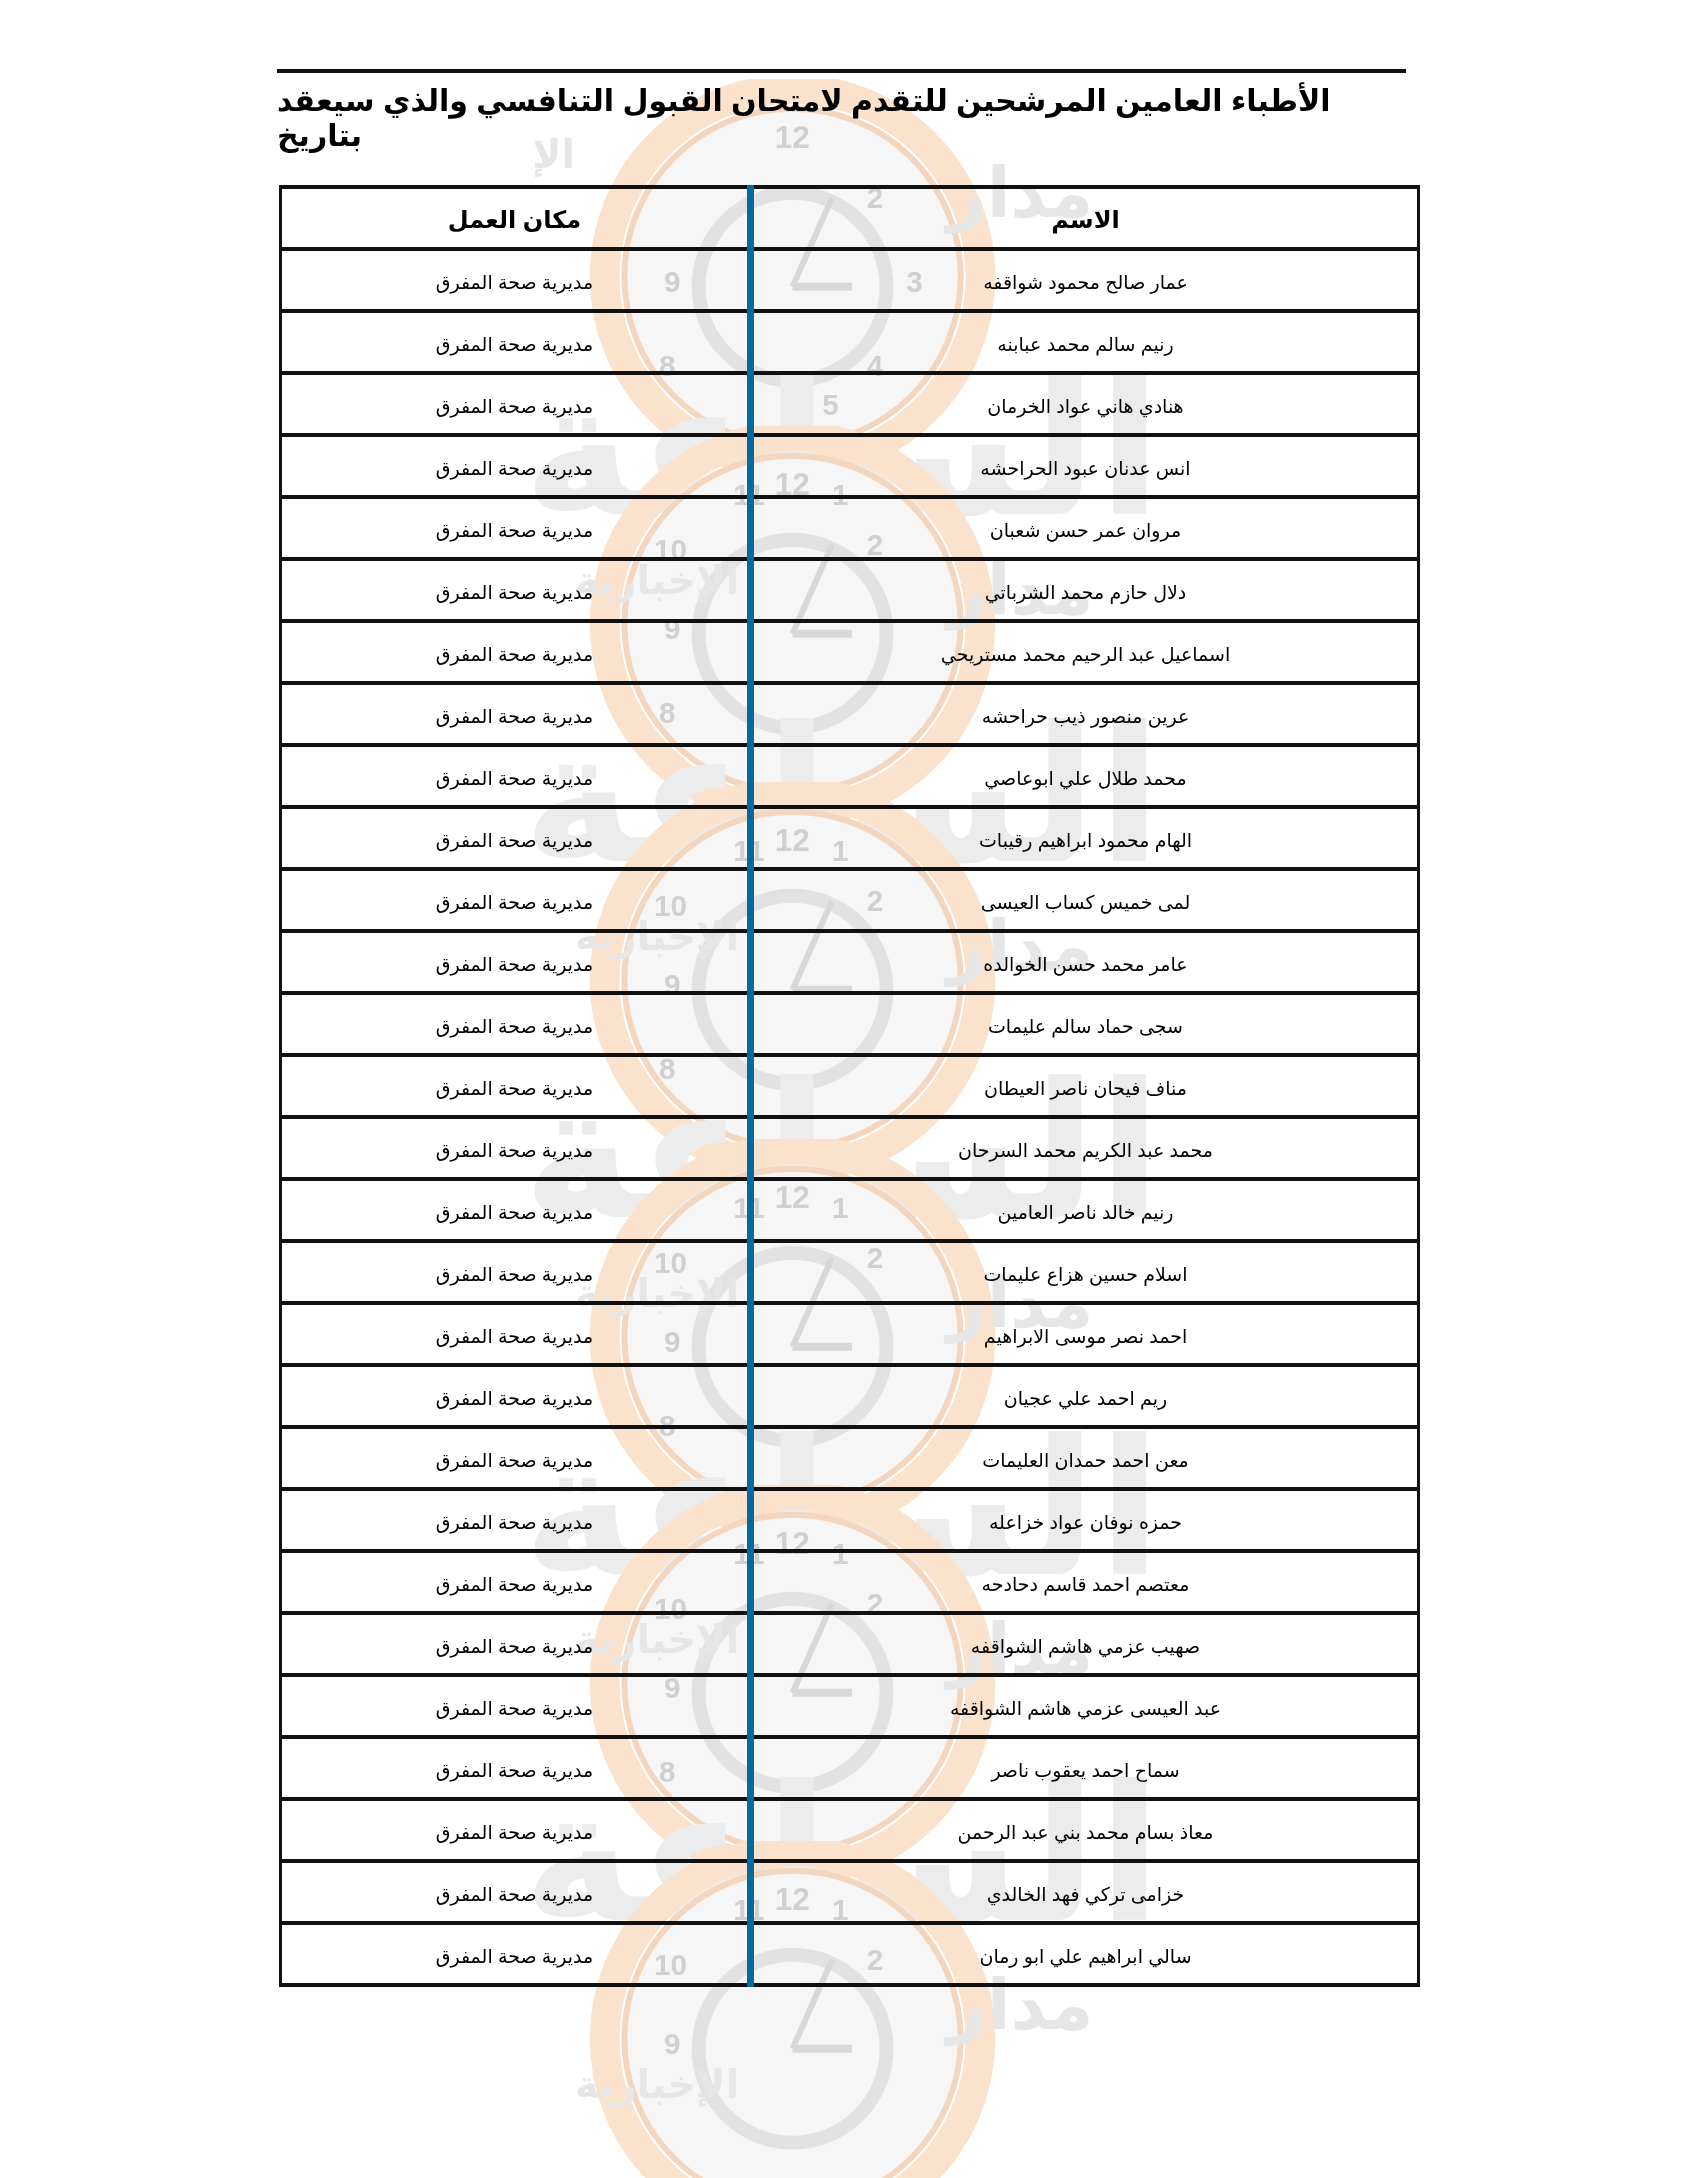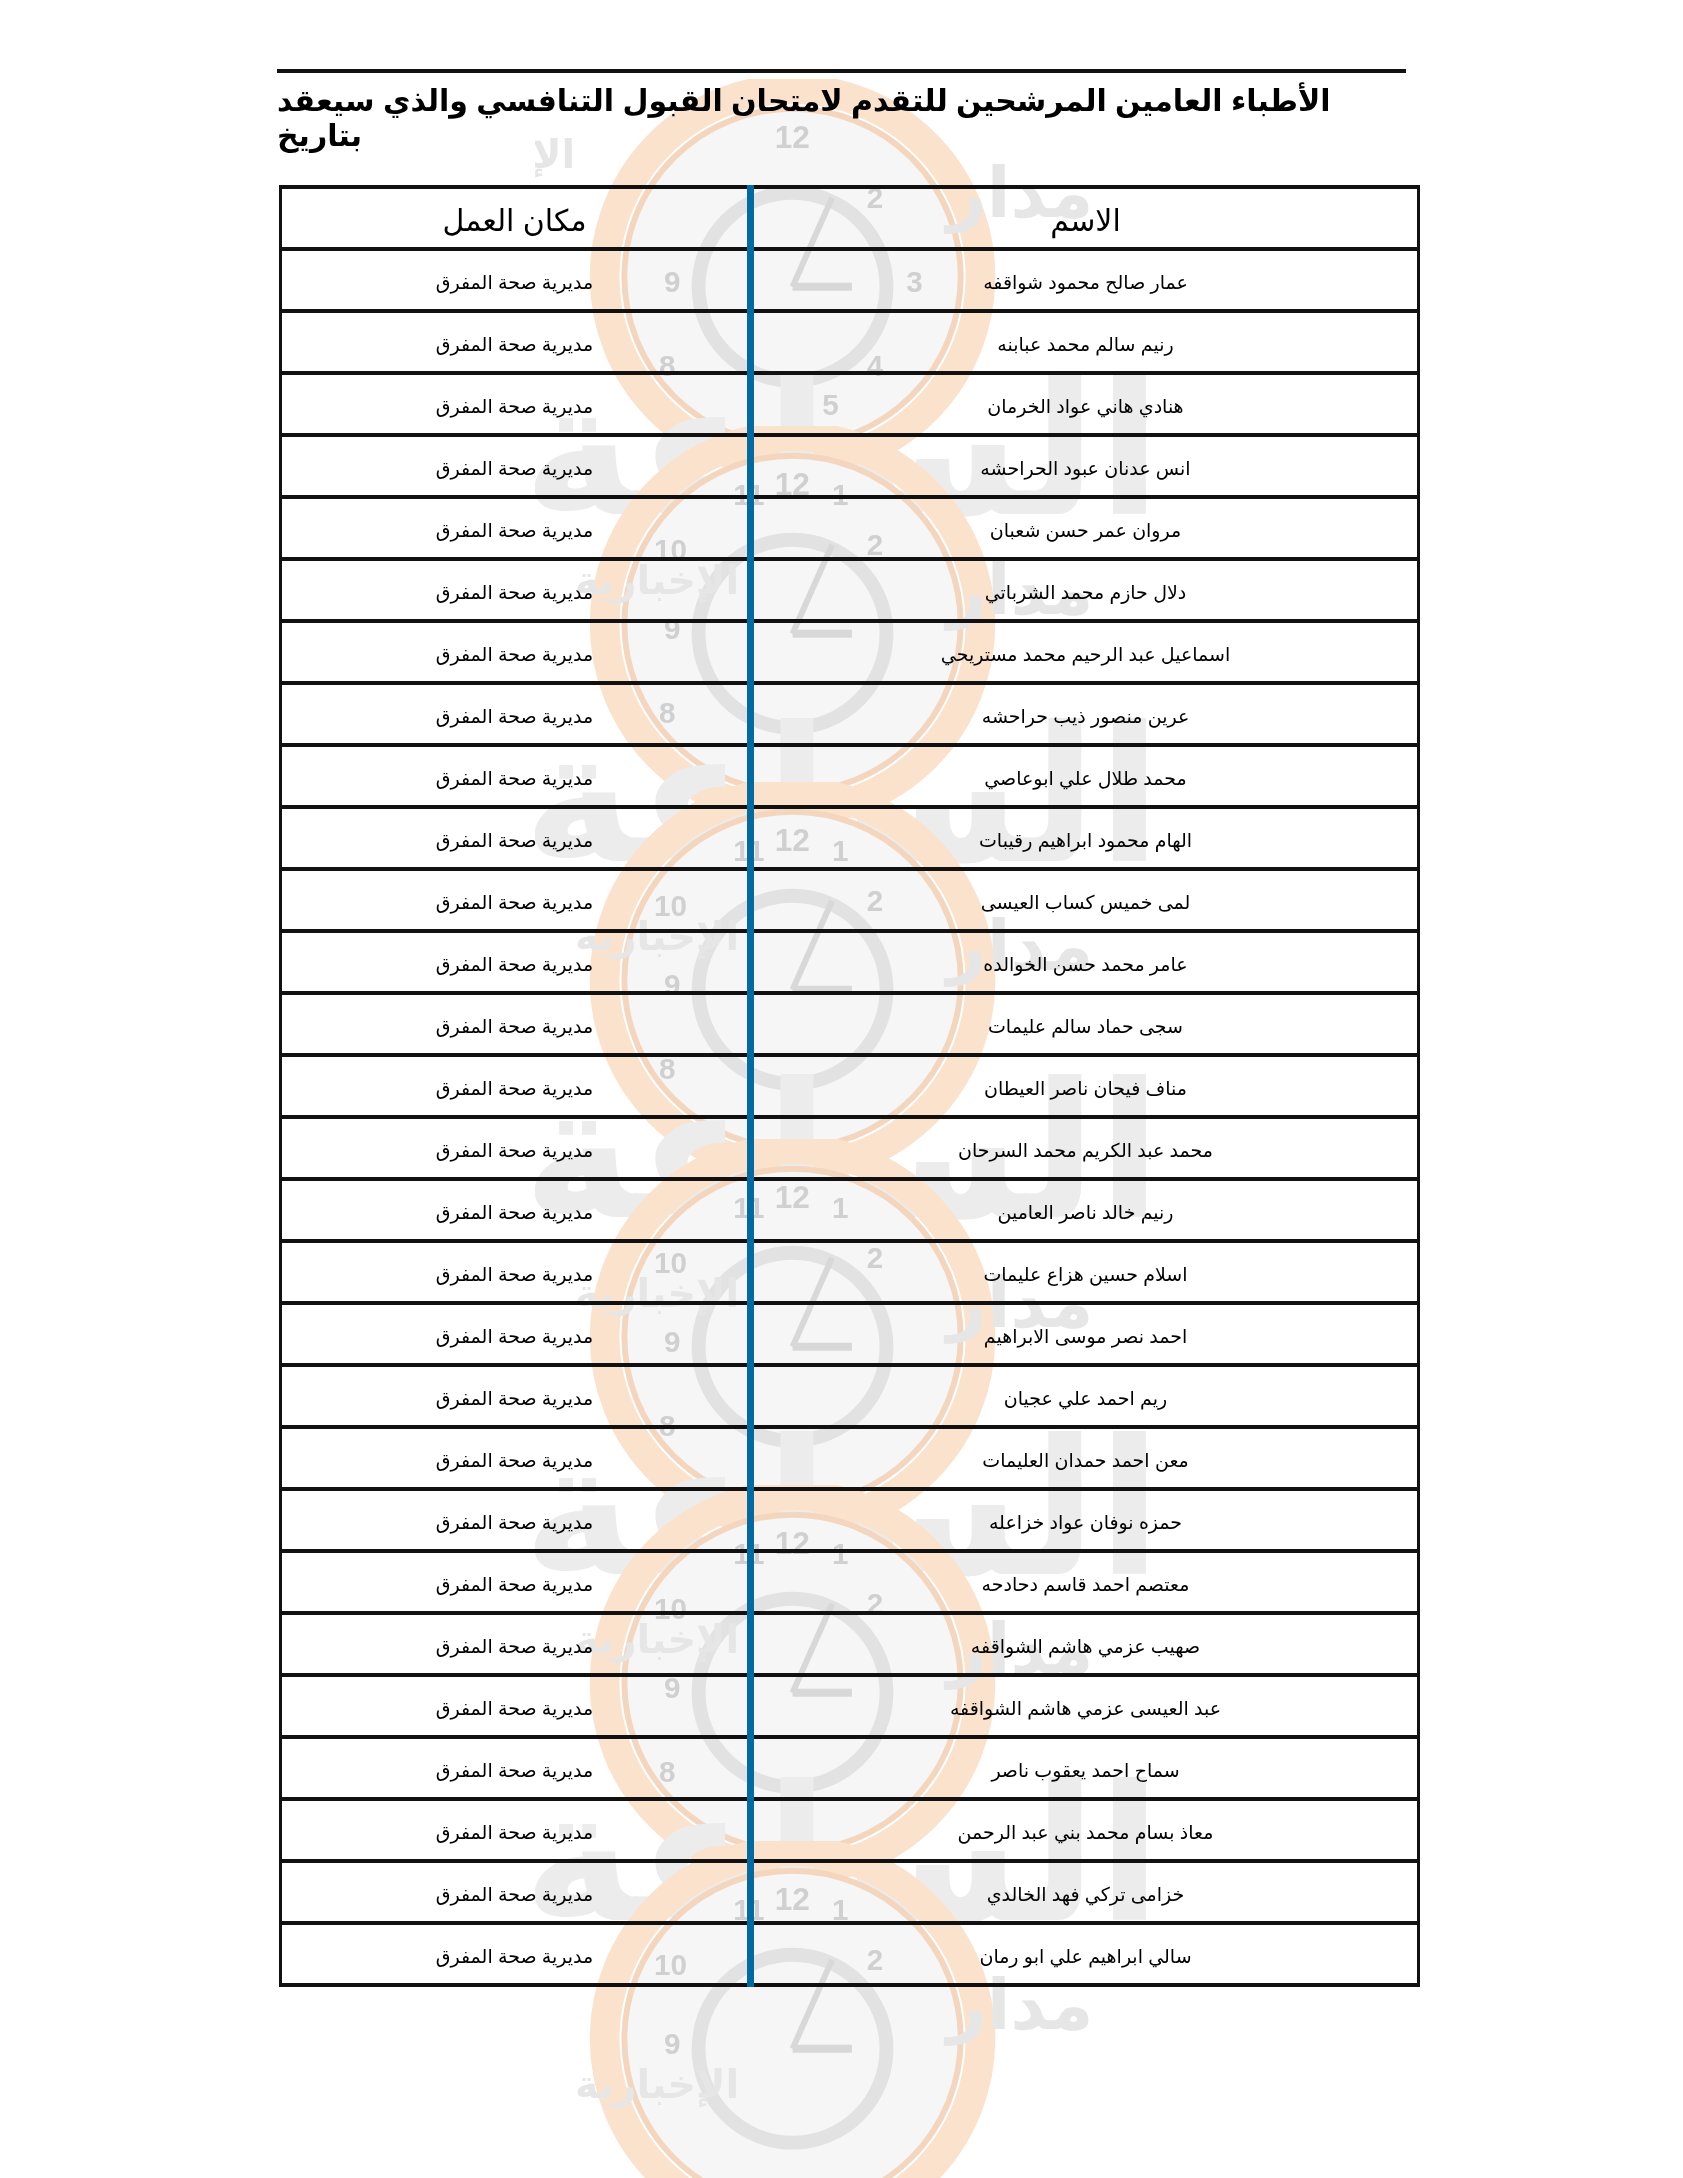--- a/index.html
+++ b/index.html
@@ -72,22 +72,22 @@
     border-top: 4px solid #111;
     border-bottom: 4px solid #111;
     height: 58px;
     padding: 0;
     text-align: center;
     vertical-align: middle;
     font-size: 19px;
     color: #000;
   }
   table.roster th {
-    font-weight: normal;
-    font-size: 30px;
+    font-weight: bold;
+    font-size: 24px;
   }
   table.roster td.name-cell,
   table.roster th.name-cell {
     width: 663px;
     border-right: 3px solid #111;
     border-left: 7px solid #0369a1;
   }
   table.roster td.place-cell,
   table.roster th.place-cell {
     width: 465px;

